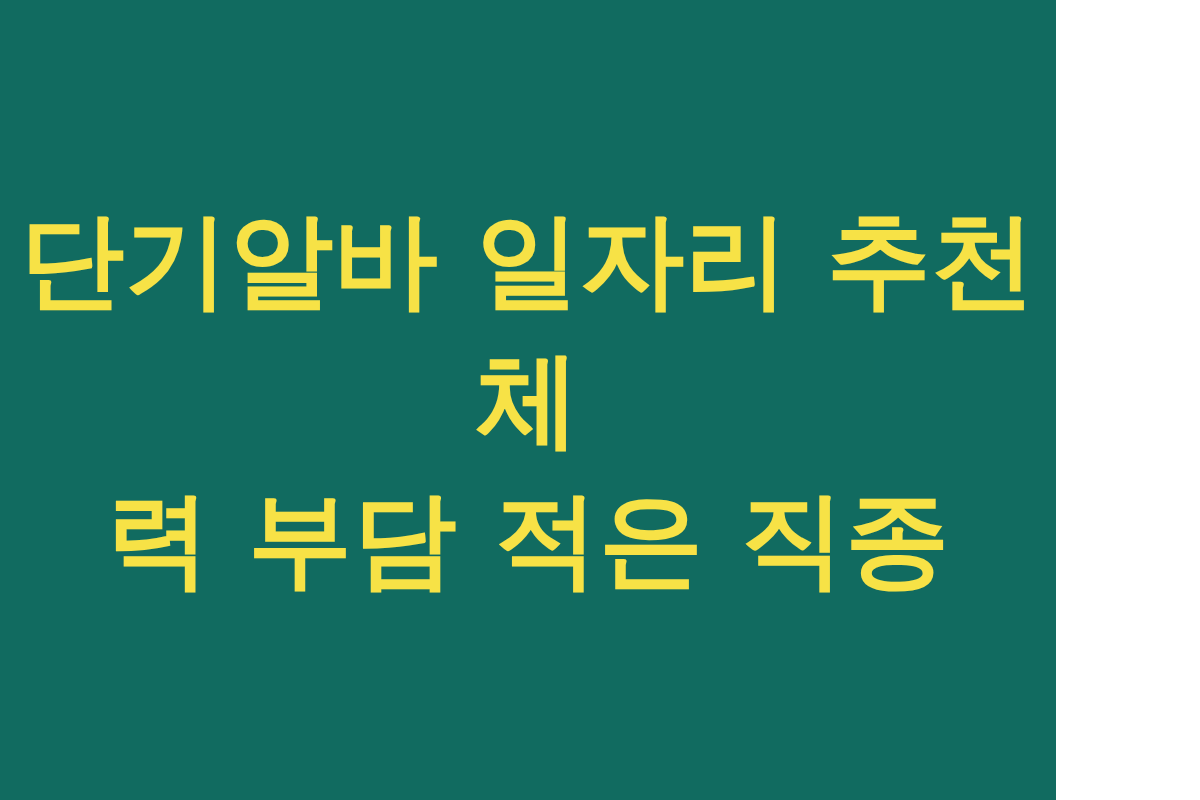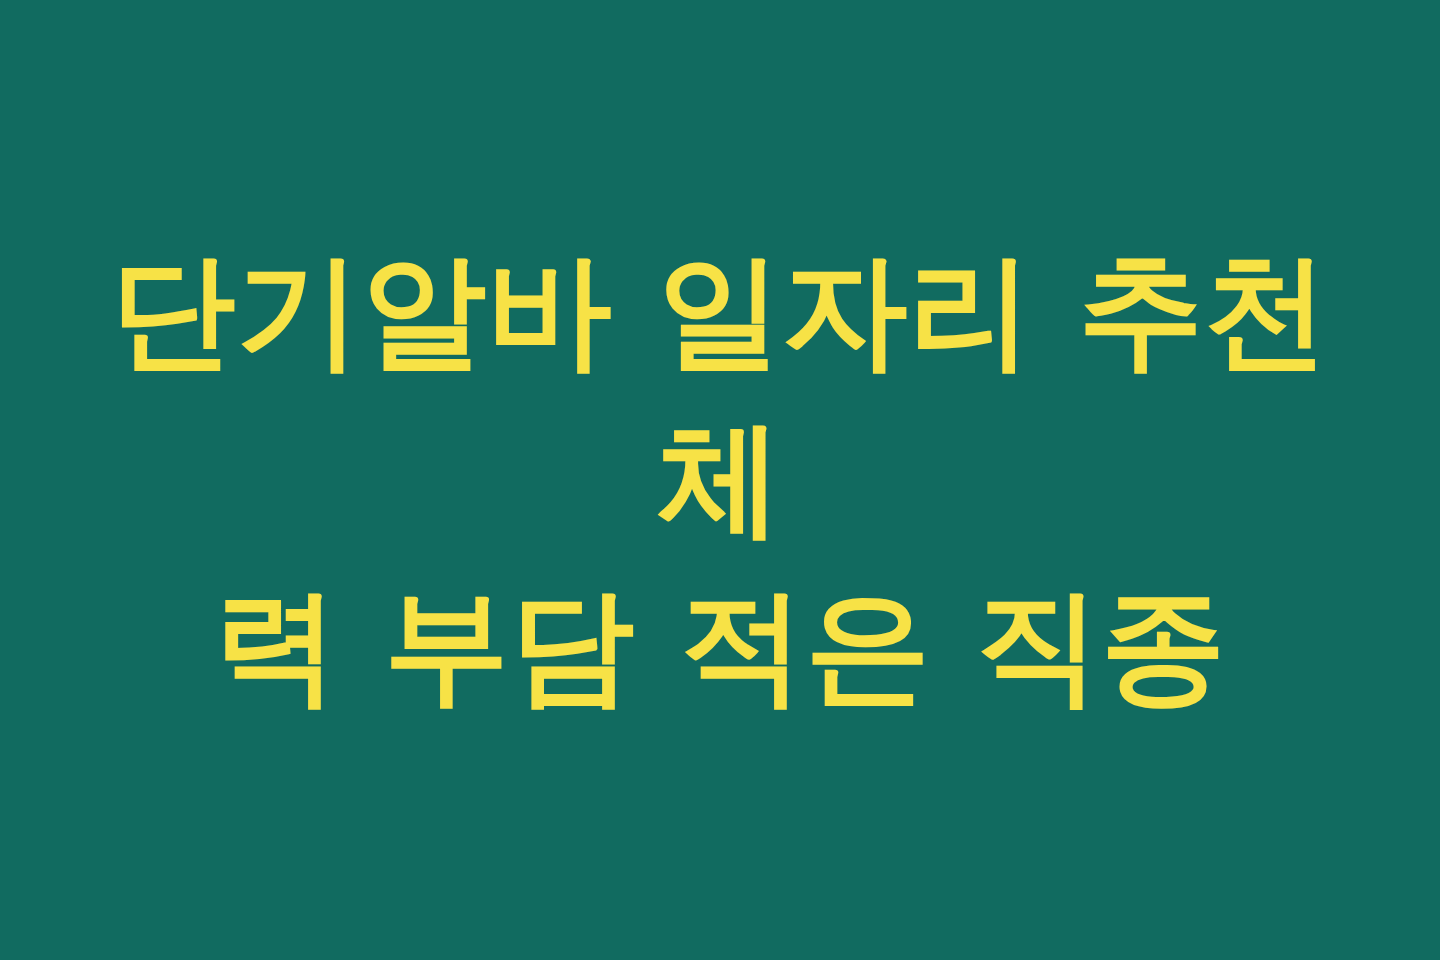--- a/index.html
+++ b/index.html
@@ -11,21 +11,21 @@
   body {
     width: 1200px;
     height: 800px;
     overflow: hidden;
     font-family: "Liberation Sans", "DejaVu Sans", sans-serif;
   }
 
   #banner {
     position: relative;
     box-sizing: border-box;
-    width: 1200px;
+    width: 1056px;
     height: 800px;
     display: flex;
     align-items: center;
     justify-content: center;
     background-color: #116B60;
     overflow: hidden;
   }
 
   #headline-block {
     width: 1060px;

